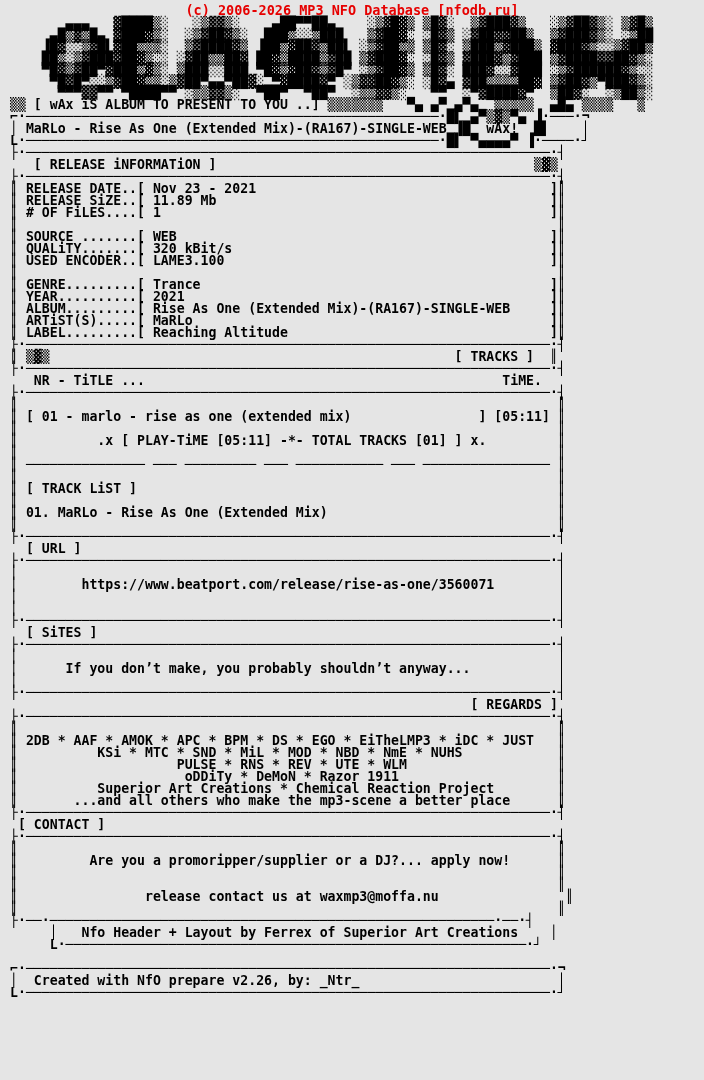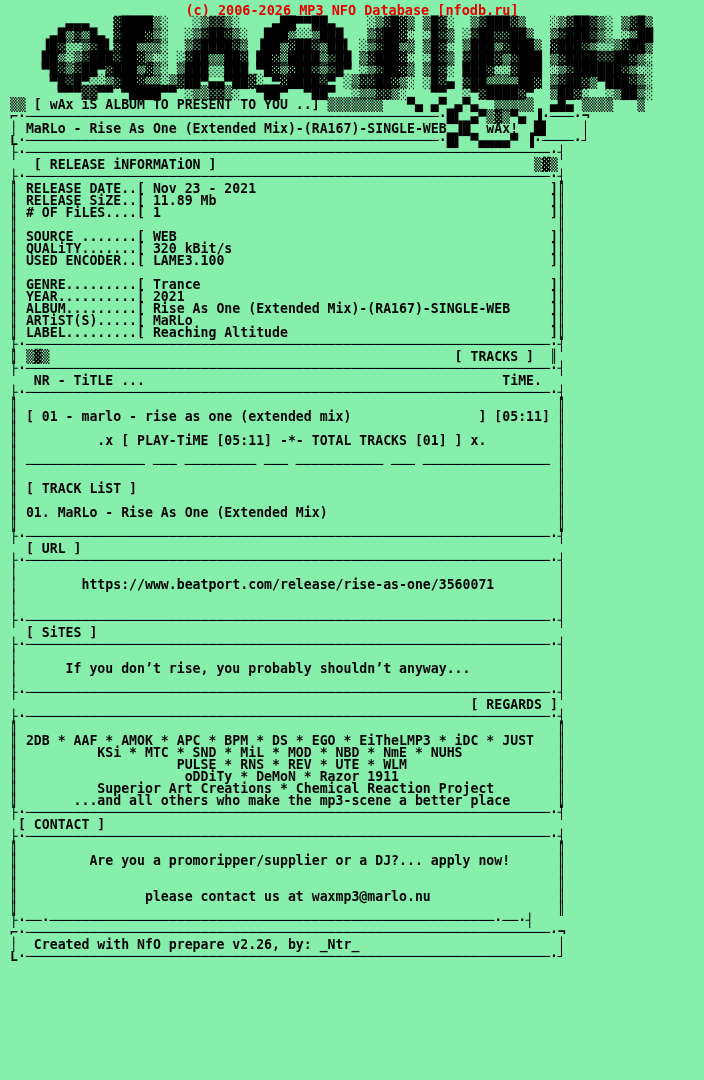--- a/index.html
+++ b/index.html
@@ -1,17 +1,17 @@
 <!DOCTYPE html>
 <html><head>
 <meta charset="utf-8">
 <style>
   html,body{margin:0;padding:0;background:#ffffff;}
   body{width:704px;height:1080px;overflow:hidden;}
-  .page{position:relative;width:704px;height:1080px;background:#86efac;padding-top:3px;box-sizing:border-box;}
+  .page{position:relative;width:704px;height:1080px;background:#e5e5e5;padding-top:3px;box-sizing:border-box;}
   .banner{
     font-family:"DejaVu Sans Mono","Liberation Mono",monospace;
     font-weight:bold;font-size:13.5px;line-height:15px;
     text-align:center;white-space:pre;
   }
   pre.nfo{
     margin:0 0 0 10px;padding:0;
     font-family:"DejaVu Sans Mono","Liberation Mono",monospace;
     font-weight:bold;font-size:13.2px;line-height:12px;
     color:#000;white-space:pre;letter-spacing:0px;
@@ -81,43 +81,47 @@
 ├·──────────────────────────────────────────────────────────────────·┤
 │                                                                    │
 │        https://www.beatport.com/release/rise-as-one/3560071        │
 │                                                                    │
 │                                                                    │
 ├·──────────────────────────────────────────────────────────────────·┤</pre>
 
   <pre class="nfo">  [ SiTES ]
 ├·──────────────────────────────────────────────────────────────────·┤
 │                                                                    │
-│      If you don’t rise, you probably shouldn’t anyway...           │
+│      If you don’t make, you probably shouldn’t anyway...           │
 │                                                                    │
 ├·──────────────────────────────────────────────────────────────────·┤</pre>
 
   <pre class="nfo">                                                          [ REGARDS ]
 ├·──────────────────────────────────────────────────────────────────·┤
 ║                                                                    ║
 ║ 2DB * AAF * AMOK * APC * BPM * DS * EGO * EiTheLMP3 * iDC * JUST   ║
 ║          KSi * MTC * SND * MiL * MOD * NBD * NmE * NUHS            ║
 ║                    PULSE * RNS * REV * UTE * WLM                   ║
 ║                     oDDiTy * DeMoN * Razor 1911                    ║
 ║          Superior Art Creations * Chemical Reaction Project        ║
 ║       ...and all others who make the mp3-scene a better place      ║
 ├·──────────────────────────────────────────────────────────────────·┤</pre>
 
   <pre class="nfo"> [ CONTACT ]
 ├·──────────────────────────────────────────────────────────────────·┤
 ║                                                                    ║
 ║         Are you a promoripper/supplier or a DJ?... apply now!      ║
 ║                                                                    ║
 ║                                                                    ║
-║                please contact us at waxmp3@marlo.nu                ║
+║                release contact us at waxmp3@moffa.nu                ║
 ║                                                                    ║
 ├·──·────────────────────────────────────────────────────────·──·┤</pre>
 
+  <pre class="nfo">     │   Nfo Header + Layout by Ferrex of Superior Art Creations    │
+     L·──────────────────────────────────────────────────────────·┘
+
+</pre>
 
   <pre class="nfo">⌐·──────────────────────────────────────────────────────────────────·¬
 │  Created with NfO prepare v2.26, by: _Ntr_                         │
 L·──────────────────────────────────────────────────────────────────·┘</pre>
 
 </div>
 
 </body></html>

